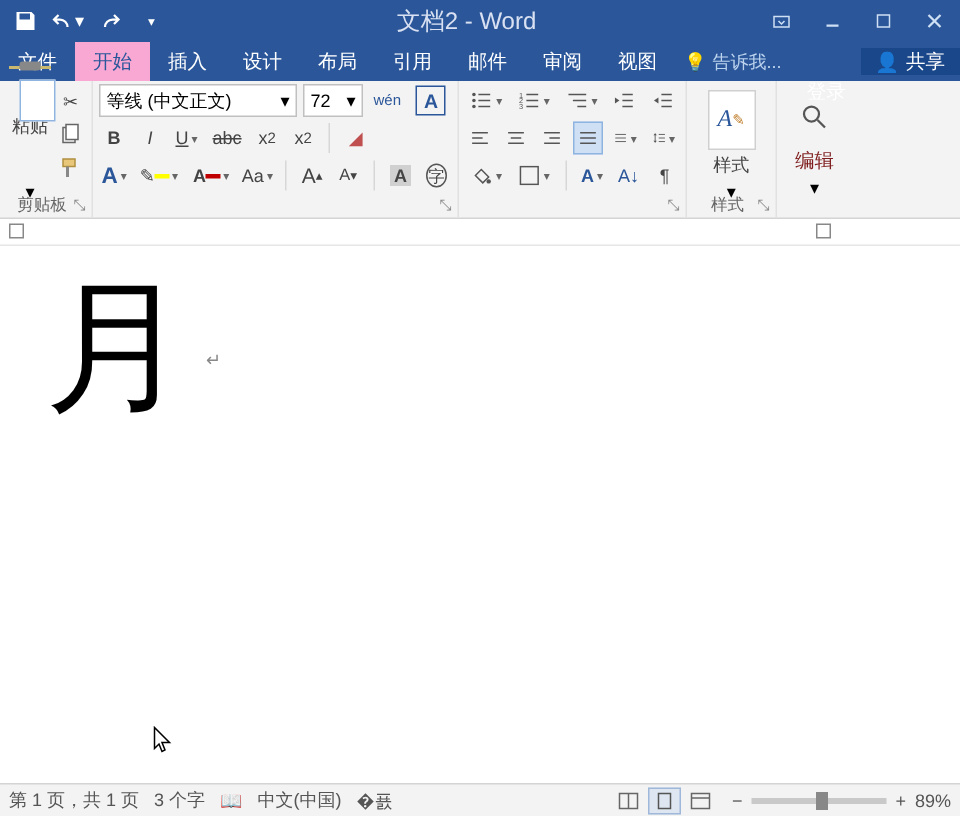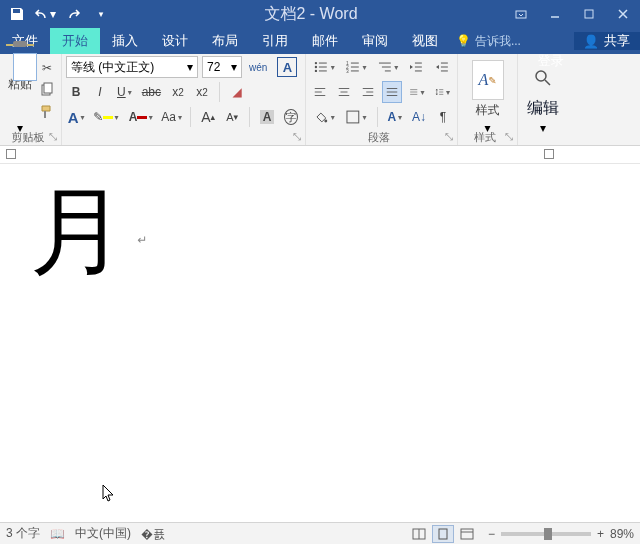--- a/index.html
+++ b/index.html
@@ -5,21 +5,21 @@
 * { margin: 0; padding: 0; box-sizing: border-box; font-family: "Microsoft YaHei", "Segoe UI", sans-serif; }
 body { width: 640px; height: 544px; background: #fff; overflow: hidden; font-size: 12px; }
 .titlebar { height: 28px; background: #2b579a; color: #fff; display: flex; align-items: center; }
 .qat { display: flex; align-items: center; gap: 2px; padding: 0 4px; }
 .qat .qbtn { width: 26px; height: 24px; display: flex; align-items: center; justify-content: center; color: #fff; }
 .title { flex: 1; text-align: center; font-size: 16px; color: #d9e1f2; }
 .winctrl { display: flex; }
 .winctrl .wbtn { width: 34px; height: 28px; display: flex; align-items: center; justify-content: center; color: #cfe0f5; font-size: 13px; }
 .tabbar { height: 26px; background: #2b579a; display: flex; align-items: stretch; }
 .tab { padding: 0 12px; display: flex; align-items: center; color: #fff; font-size: 13px; }
-.tab.active { background: #5eead4; color: #2b579a; }
+.tab.active { background: #f9a8d4; color: #2b579a; }
 .tab.file { color: #fff; font-family: Liberation Serif, serif; }
 .tell { flex: 0 0 auto; color: #bcd3ee; font-size: 12px; display: flex; align-items: center; padding: 0 6px; gap: 4px; }
 .right-actions { margin-left: auto; display: flex; align-items: center; }
 .login { color: #fff; padding: 0 10px; display: flex; align-items: center; font-size: 13px; margin-top: 40px; }
 .share { background: #19478a; color: #fff; padding: 0 10px; display: flex; align-items: center; font-size: 13px; gap: 4px; }
 .ribbon { background: #f3f3f3; border-bottom: 1px solid #d4d4d4; height: 92px; display: flex; }
 .group { border-right: 1px solid #e1e1e1; padding: 2px 4px 0 4px; display: flex; flex-direction: column; position: relative; }
 .group-label { text-align: center; font-size: 11px; color: #666; height: 16px; line-height: 16px; position: absolute; bottom: 0; left: 0; right: 5px; }
 .group-launcher { position: absolute; right: 2px; bottom: 2px; width: 12px; height: 12px; color: #888; font-size: 10px; display: flex; align-items: center; justify-content: center; }
 .group-body { flex: 1; display: flex; }
@@ -371,21 +371,20 @@
             </div>
         <div class="btn">
               <span style="color:#2b579a">A↓</span>
             </div>
         <div class="btn">
               <span>¶</span>
             </div>
       </div>
     </div>
       </div>
-    <div class="group-label">段落</div>
     <div class="group-launcher">⤡</div>
   </div>
 
   <div class="group" style="width:60px">
     <div class="group-body" style="flex-direction:column;align-items:center;gap:2px;padding-top:4px">
       <div class="styles-gallery">
         <span style="font-family:serif;font-style:italic">A</span>
         <span style="font-size:10px;color:#c08030">✎</span>
       </div>
       <div style="font-size:12px;color:#444">样式</div>
@@ -396,21 +395,21 @@
   </div>
 
   <div class="group" style="width:50px;border-right:none">
     <div class="group-body" style="flex-direction:column;align-items:center;gap:2px;padding-top:4px">
       <div class="btn" style="height:36px">
         <svg width="20" height="20" viewBox="0 0 20 20">
             <circle cx="8" cy="8" r="5" fill="none" stroke="#555" stroke-width="1.5"></circle>
             <line x1="12" y1="12" x2="17" y2="17" stroke="#555" stroke-width="1.5"></line>
           </svg>
       </div>
-      <div style="font-size:16px;color:#0f172a">编辑</div>
+      <div style="font-size:13px;color:#7f1d1d">编辑</div>
       <span class="caret">▾</span>
     </div>
   </div>
 </div>
 
 <div class="ruler-zone">
   <div class="ruler-tab" style="left:6px"></div>
   <div class="ruler-tab" style="right:86px"></div>
 </div>
 
@@ -420,20 +419,21 @@
     <span class="para-mark">↵</span>
   </div>
   <div class="cursor-arrow">
     <svg width="14" height="18" viewBox="0 0 14 18">
         <path d="M1 1l0 14 3-3 2 5 2-1-2-5 5 0z" fill="#fff" stroke="#000"></path>
       </svg>
   </div>
 </div>
 
 <div class="statusbar">
+  <span>第 1 页，共 1 页</span>
   <span>3 个字</span>
   <span>📖</span>
   <span>中文(中国)</span>
   <span>�푨</span>
   <div class="spacer"></div>
   <div class="view-btns">
     <div class="vb">
         <svg width="14" height="12" viewBox="0 0 14 12">
           <rect x="1" y="1" width="12" height="10" fill="none" stroke="#666"></rect>
           <line x1="7" y1="1" x2="7" y2="11" stroke="#666"></line>

